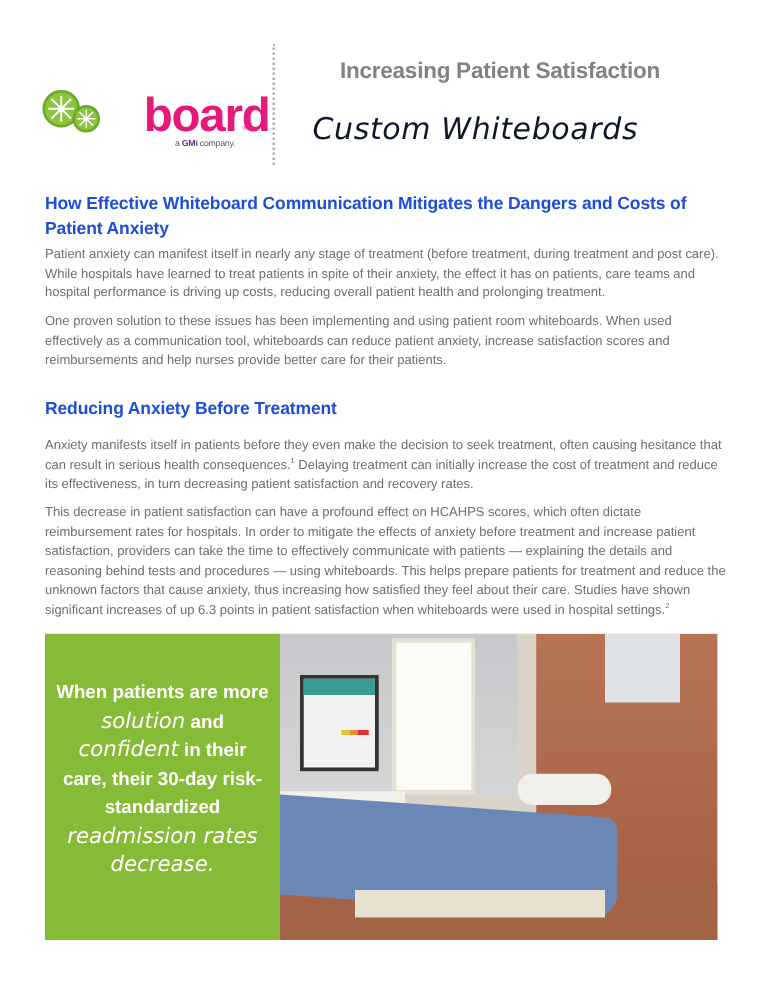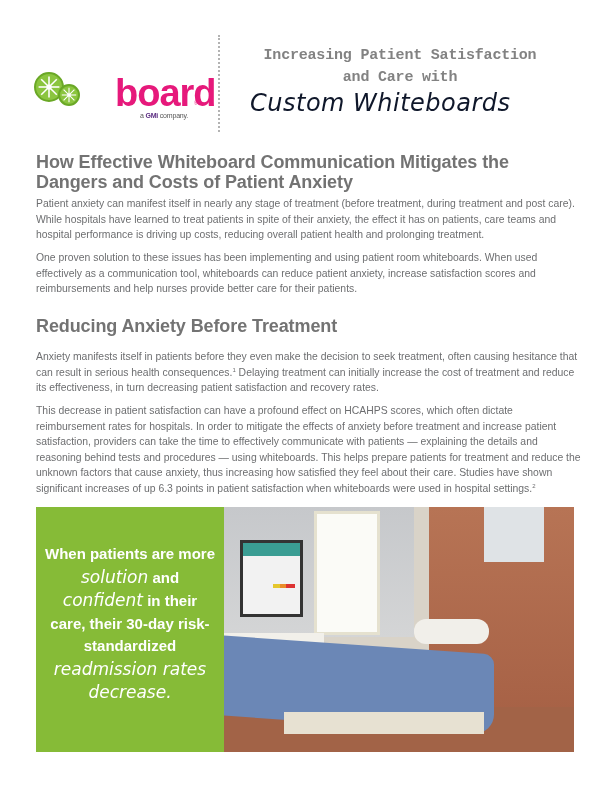--- a/index.html
+++ b/index.html
@@ -23,32 +23,32 @@
   .lime svg { width:100%; height:100%; display:block; }
   .lime1 { left:0px; top:22px; width:26px; height:26px; }
   .lime2 { left:24px; top:34px; width:18px; height:18px; }
 
   .divider {
     position:absolute; left:218px; top:35px; width:0; height:97px;
     border-left:2px dotted #b3b3b3;
   }
   .hero-title {
     position:absolute; left:250px; top:45px; width:300px; text-align:center;
-    font-family:Liberation Mono, monospace; font-weight:bold; font-size:15px;
+    font-family:Liberation Sans, sans-serif; font-weight:bold; font-size:18px;
     color:#828282; line-height:22px; letter-spacing:-0.2px;
   }
   .hero-script {
     position:absolute; left:250px; top:88px; width:300px; text-align:left;
     font-family:"DejaVu Sans", sans-serif; font-size:24px; color:#0f172a;
     font-style:italic; letter-spacing:0.5px; line-height:30px;
   }
 
   h2 {
     position:absolute; margin:0; font-family:"Liberation Sans", sans-serif; font-weight:bold;
-    color:#737373; font-size:18px; line-height:20px; letter-spacing:-0.1px;
+    color:#1d4ed8; font-size:14px; line-height:20px; letter-spacing:-0.1px;
   }
   .h-main { left:36px; top:152px; width:540px; }
   .h-reduce { left:36px; top:316px; width:540px; }
   p {
     position:absolute; margin:0; left:36px; width:545px;
     font-family:"Liberation Sans", sans-serif; font-size:10.4px; line-height:15.6px; color:#6d6e70;
   }
   .p1 { top:196px; }
   .p2 { top:250px; }
   .p3 { top:349px; }
@@ -113,21 +113,20 @@
   </div>
   <span class="board">board</span>
   <span class="reg">®</span>
   <span class="tag"><span>a </span><b>GMi</b><span> company.</span></span>
 </div>
 
 <div class="divider"></div>
 
 <div class="hero-title">
   <div>Increasing Patient Satisfaction</div>
-  <div>and Care with</div>
 </div>
 <div class="hero-script">Custom Whiteboards</div>
 
 <h2 class="h-main">How Effective Whiteboard Communication Mitigates the Dangers and Costs of Patient Anxiety</h2>
 <p class="p1">Patient anxiety can manifest itself in nearly any stage of treatment (before treatment, during treatment and post care). While hospitals have learned to treat patients in spite of their anxiety, the effect it has on patients, care teams and hospital performance is driving up costs, reducing overall patient health and prolonging treatment.</p>
 <p class="p2">One proven solution to these issues has been implementing and using patient room whiteboards. When used effectively as a communication tool, whiteboards can reduce patient anxiety, increase satisfaction scores and reimbursements and help nurses provide better care for their patients.</p>
 
 <h2 class="h-reduce">Reducing Anxiety Before Treatment</h2>
 <p class="p3"><span>Anxiety manifests itself in patients before they even make the decision to seek treatment, often causing hesitance that can result in serious health consequences.</span><sup>1</sup><span> Delaying treatment can initially increase the cost of treatment and reduce its effectiveness, in turn decreasing patient satisfaction and recovery rates.</span></p>
 <p class="p4"><span>This decrease in patient satisfaction can have a profound effect on HCAHPS scores, which often dictate reimbursement rates for hospitals. In order to mitigate the effects of anxiety before treatment and increase patient satisfaction, providers can take the time to effectively communicate with patients — explaining the details and reasoning behind tests and procedures — using whiteboards. This helps prepare patients for treatment and reduce the unknown factors that cause anxiety, thus increasing how satisfied they feel about their care. Studies have shown significant increases of up 6.3 points in patient satisfaction when whiteboards were used in hospital settings.</span><sup>2</sup></p>

